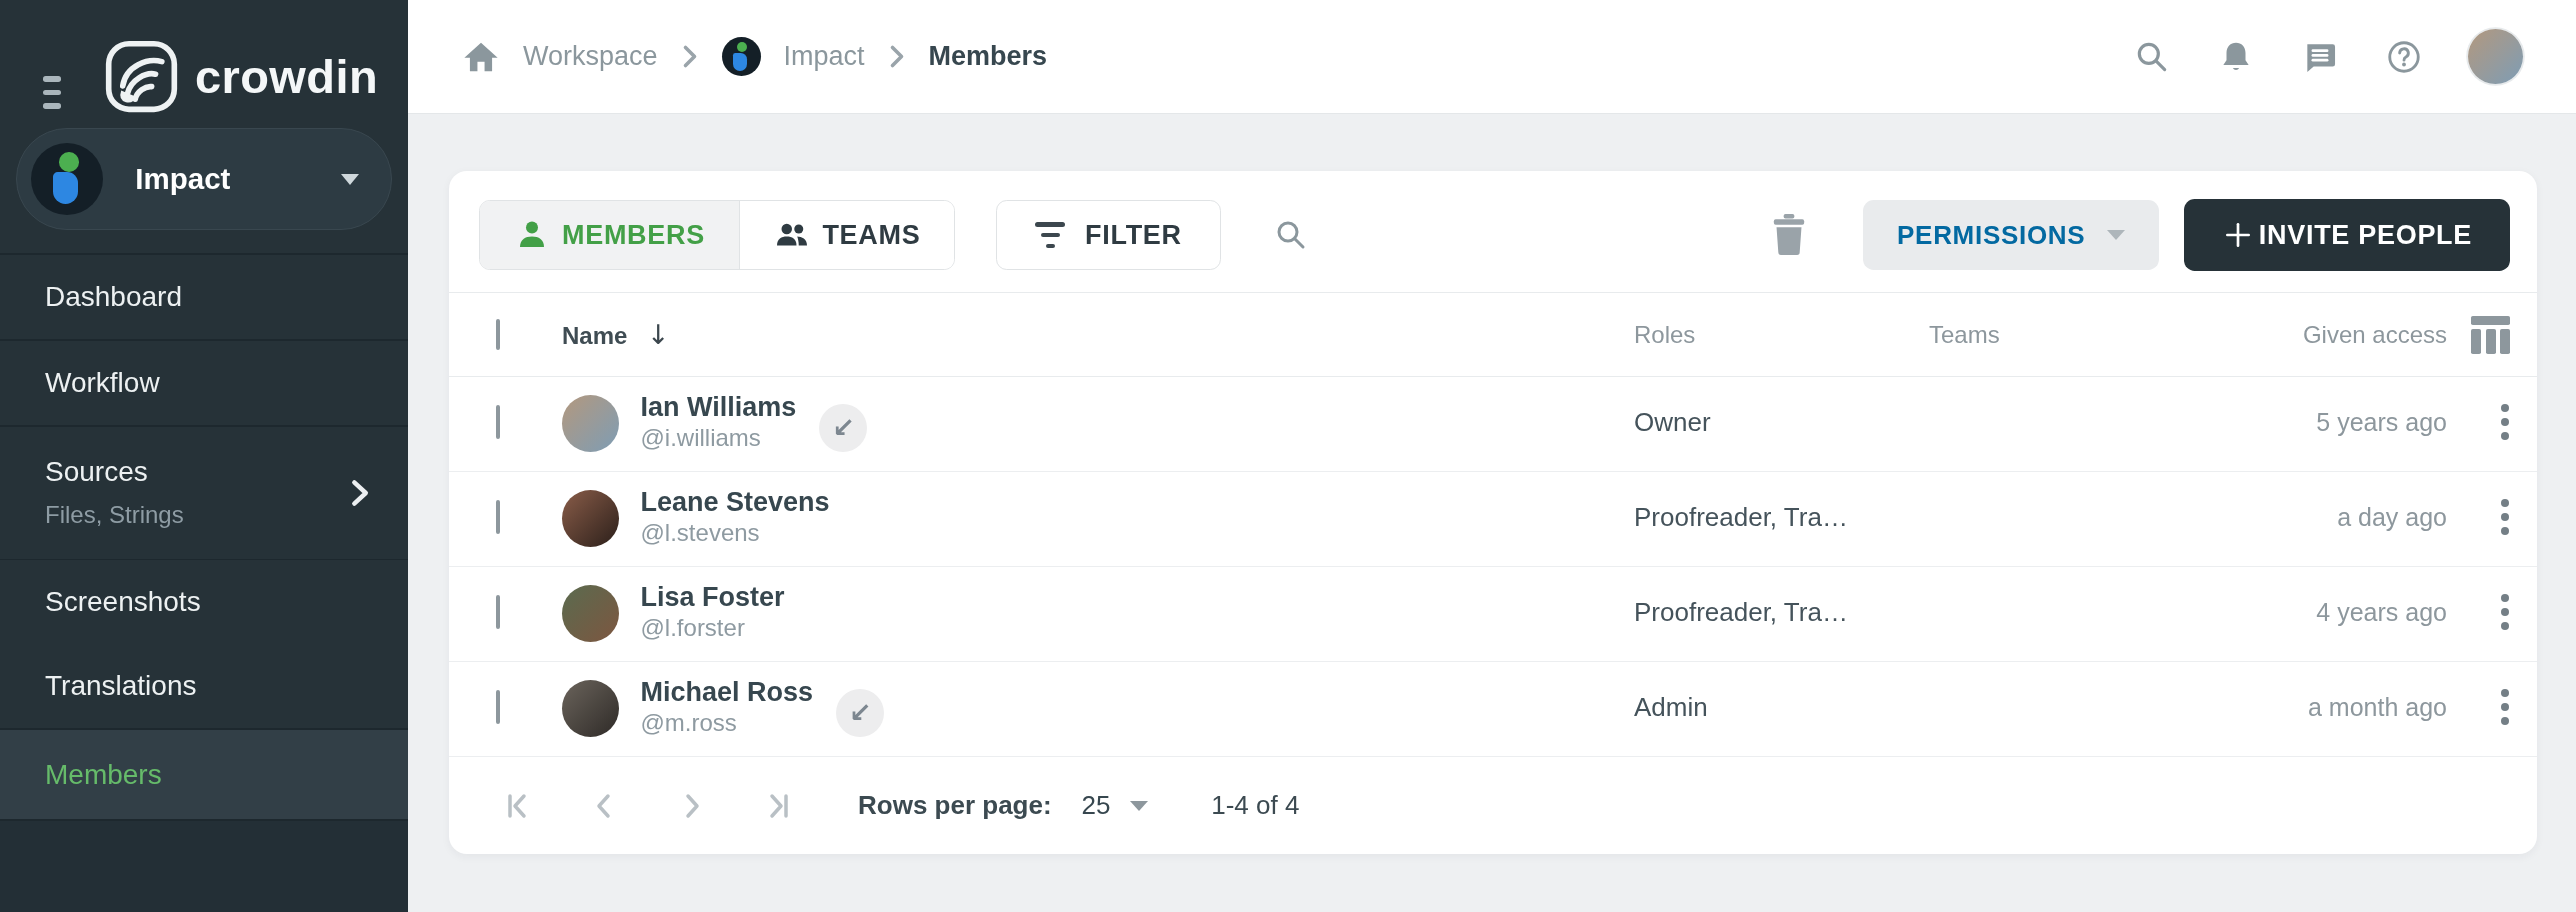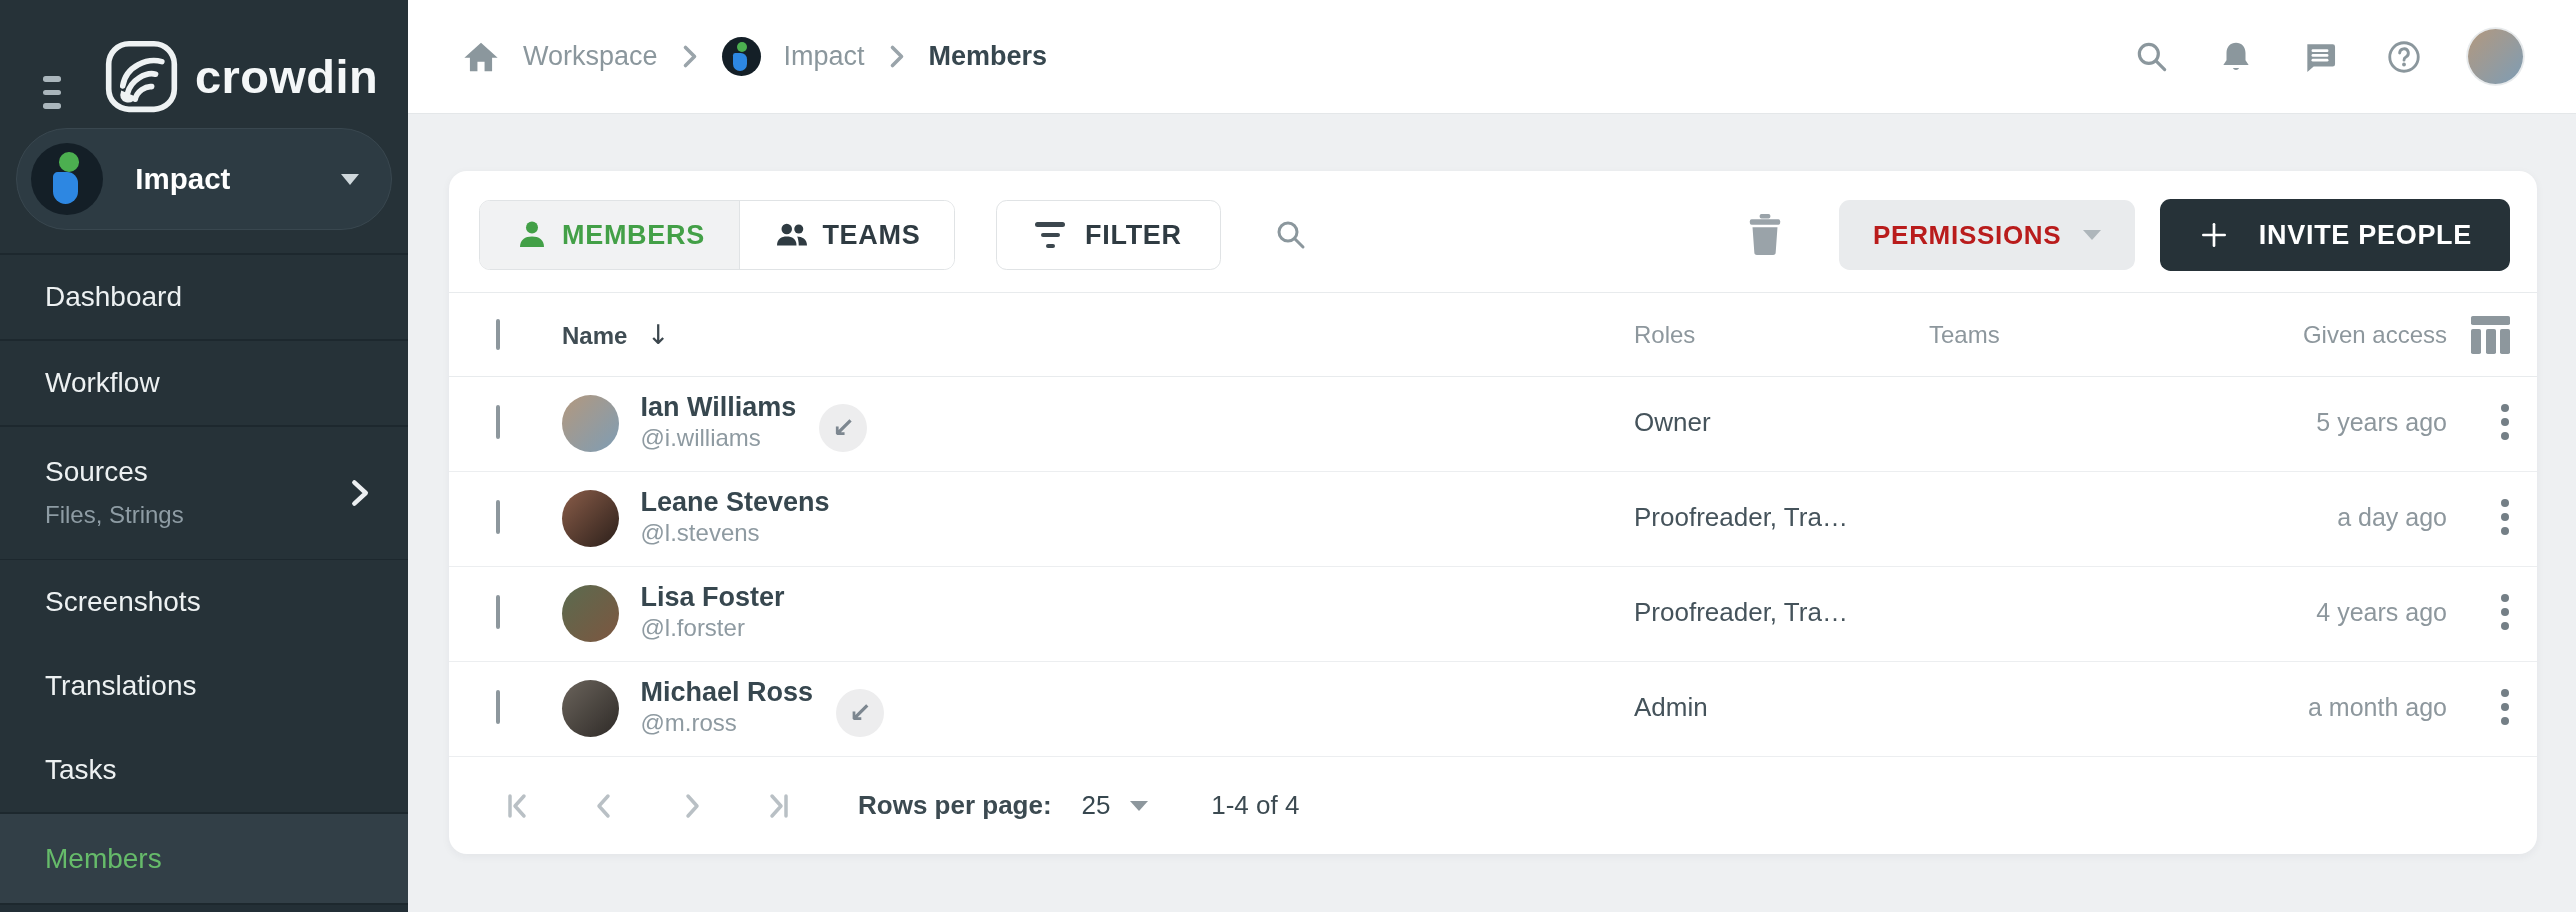--- a/index.html
+++ b/index.html
@@ -99,26 +99,26 @@
   .search-box svg { width:36px; height:36px; color:#8b979d; }
   .search-input { border:none; outline:none; font-size:28px; color:#37474f; width:501px; font-family:"Liberation Sans",sans-serif; }
   .search-input::placeholder { color:#9aa5ab; }
 
   .toolbar-spacer { flex:1; }
   .trash-btn { width:43px; height:43px; color:#9aa3a9; cursor:pointer; }
   .trash-btn svg { width:38px; height:41px; display:block; }
   .btn-disabled {
     margin-left:50px; height:70px; border-radius:10.7px; background:#e9ebed; border:none;
     display:flex; align-items:center; gap:21.5px; padding:0 34px; font-size:26px; font-weight:700;
-    letter-spacing:0.7px; color:#b91c1c; cursor:default;
+    letter-spacing:0.7px; color:#0369a1; cursor:default;
   }
   .btn-disabled .caret-down { border-top-color:#aeb6bb; border-left-width:9px; border-right-width:9px; border-top-width:10.7px; }
   .btn-primary {
     margin-left:25px; height:72px; border-radius:10.7px; background:#263238; border:none;
-    display:flex; align-items:center; gap:29px; padding:0 38px; font-size:27px; font-weight:700;
+    display:flex; align-items:center; gap:5px; padding:0 38px; font-size:27px; font-weight:700;
     letter-spacing:0.7px; color:#ffffff; cursor:pointer;
   }
   .btn-primary svg { width:32px; height:32px; }
 
   
   .thead {
     height:85px; border-top:1.8px solid #e8ebed; border-bottom:1.8px solid #e8ebed;
     display:flex; align-items:center; padding:0 27px 0 47px;
     color:#8d979d; font-size:24px;
   }
@@ -213,23 +213,20 @@
           <polyline points="6,8 19,20 6,32"></polyline>
         </svg>
     </span>
   </div>
   <div class="side-divider"></div>
   <div class="nav-item">
     <span>Screenshots</span>
   </div>
   <div class="nav-item">
     <span>Translations</span>
-  </div>
-  <div class="nav-item">
-    <span>Tasks</span>
   </div>
   <div class="side-divider"></div>
   <div class="nav-item active">
     <span>Members</span>
   </div>
   <div class="side-divider"></div>
   <div class="sidebar-tail"></div>
 </div>
 
 <div class="topbar">

